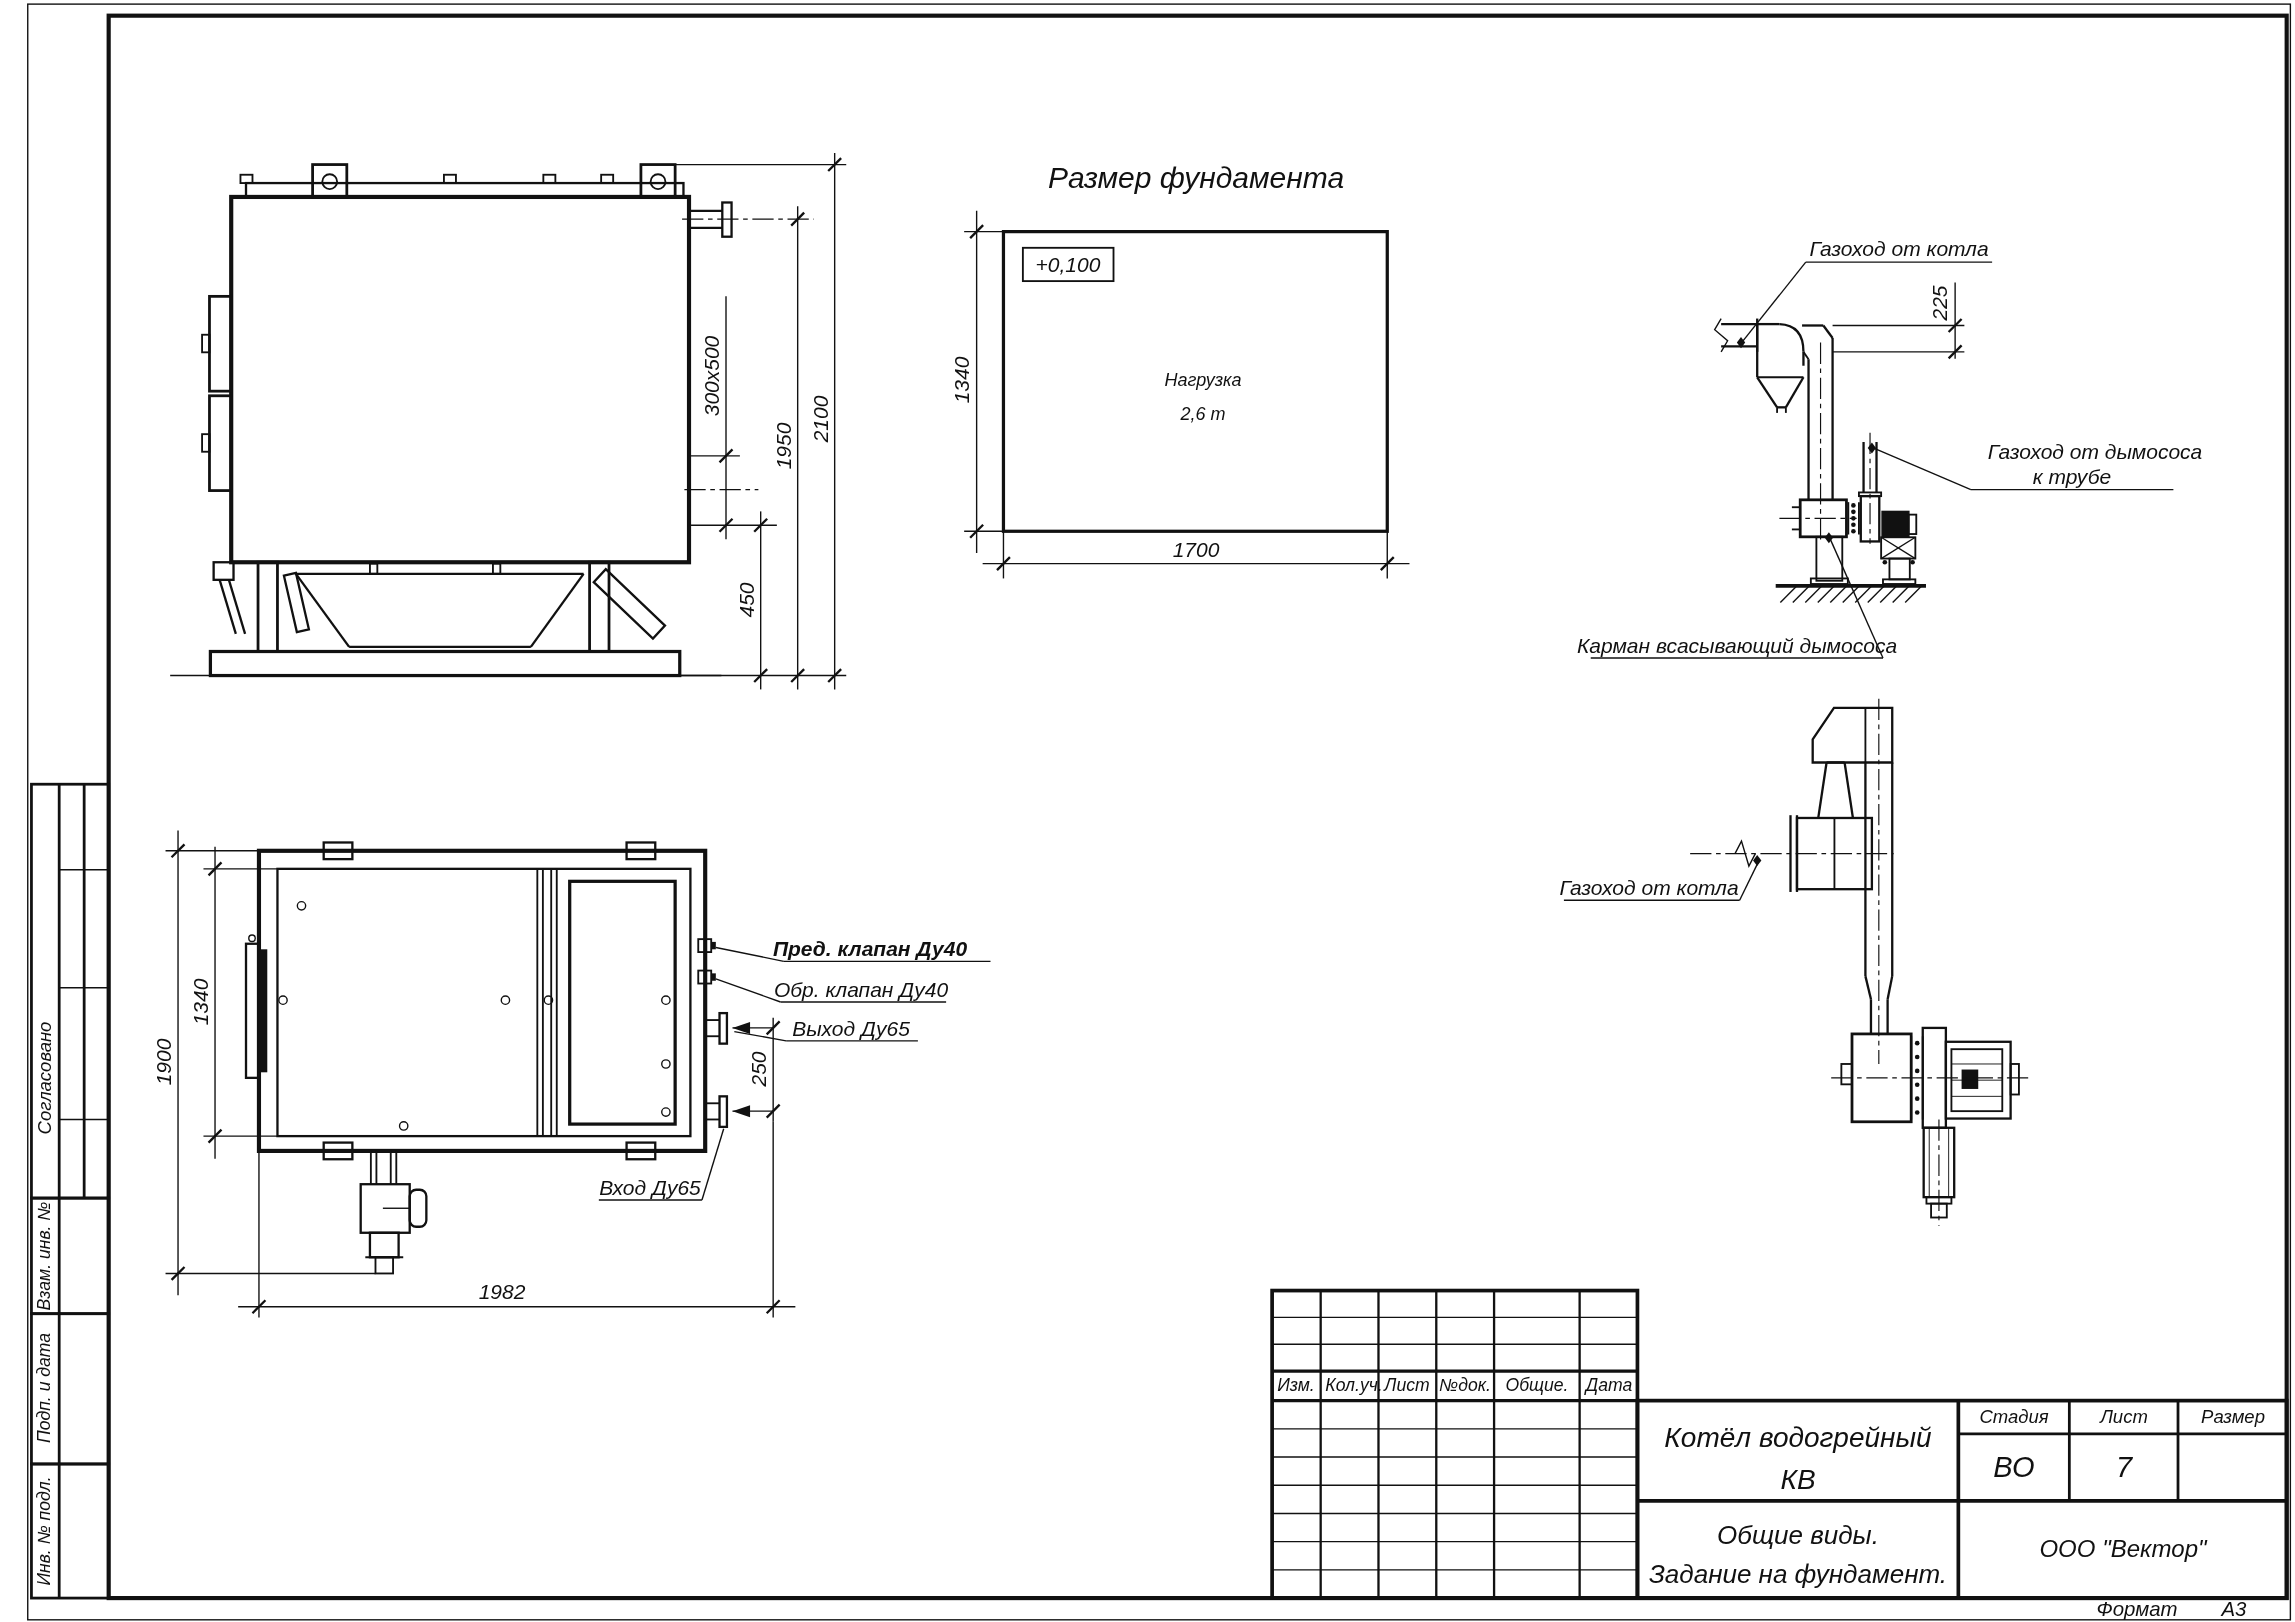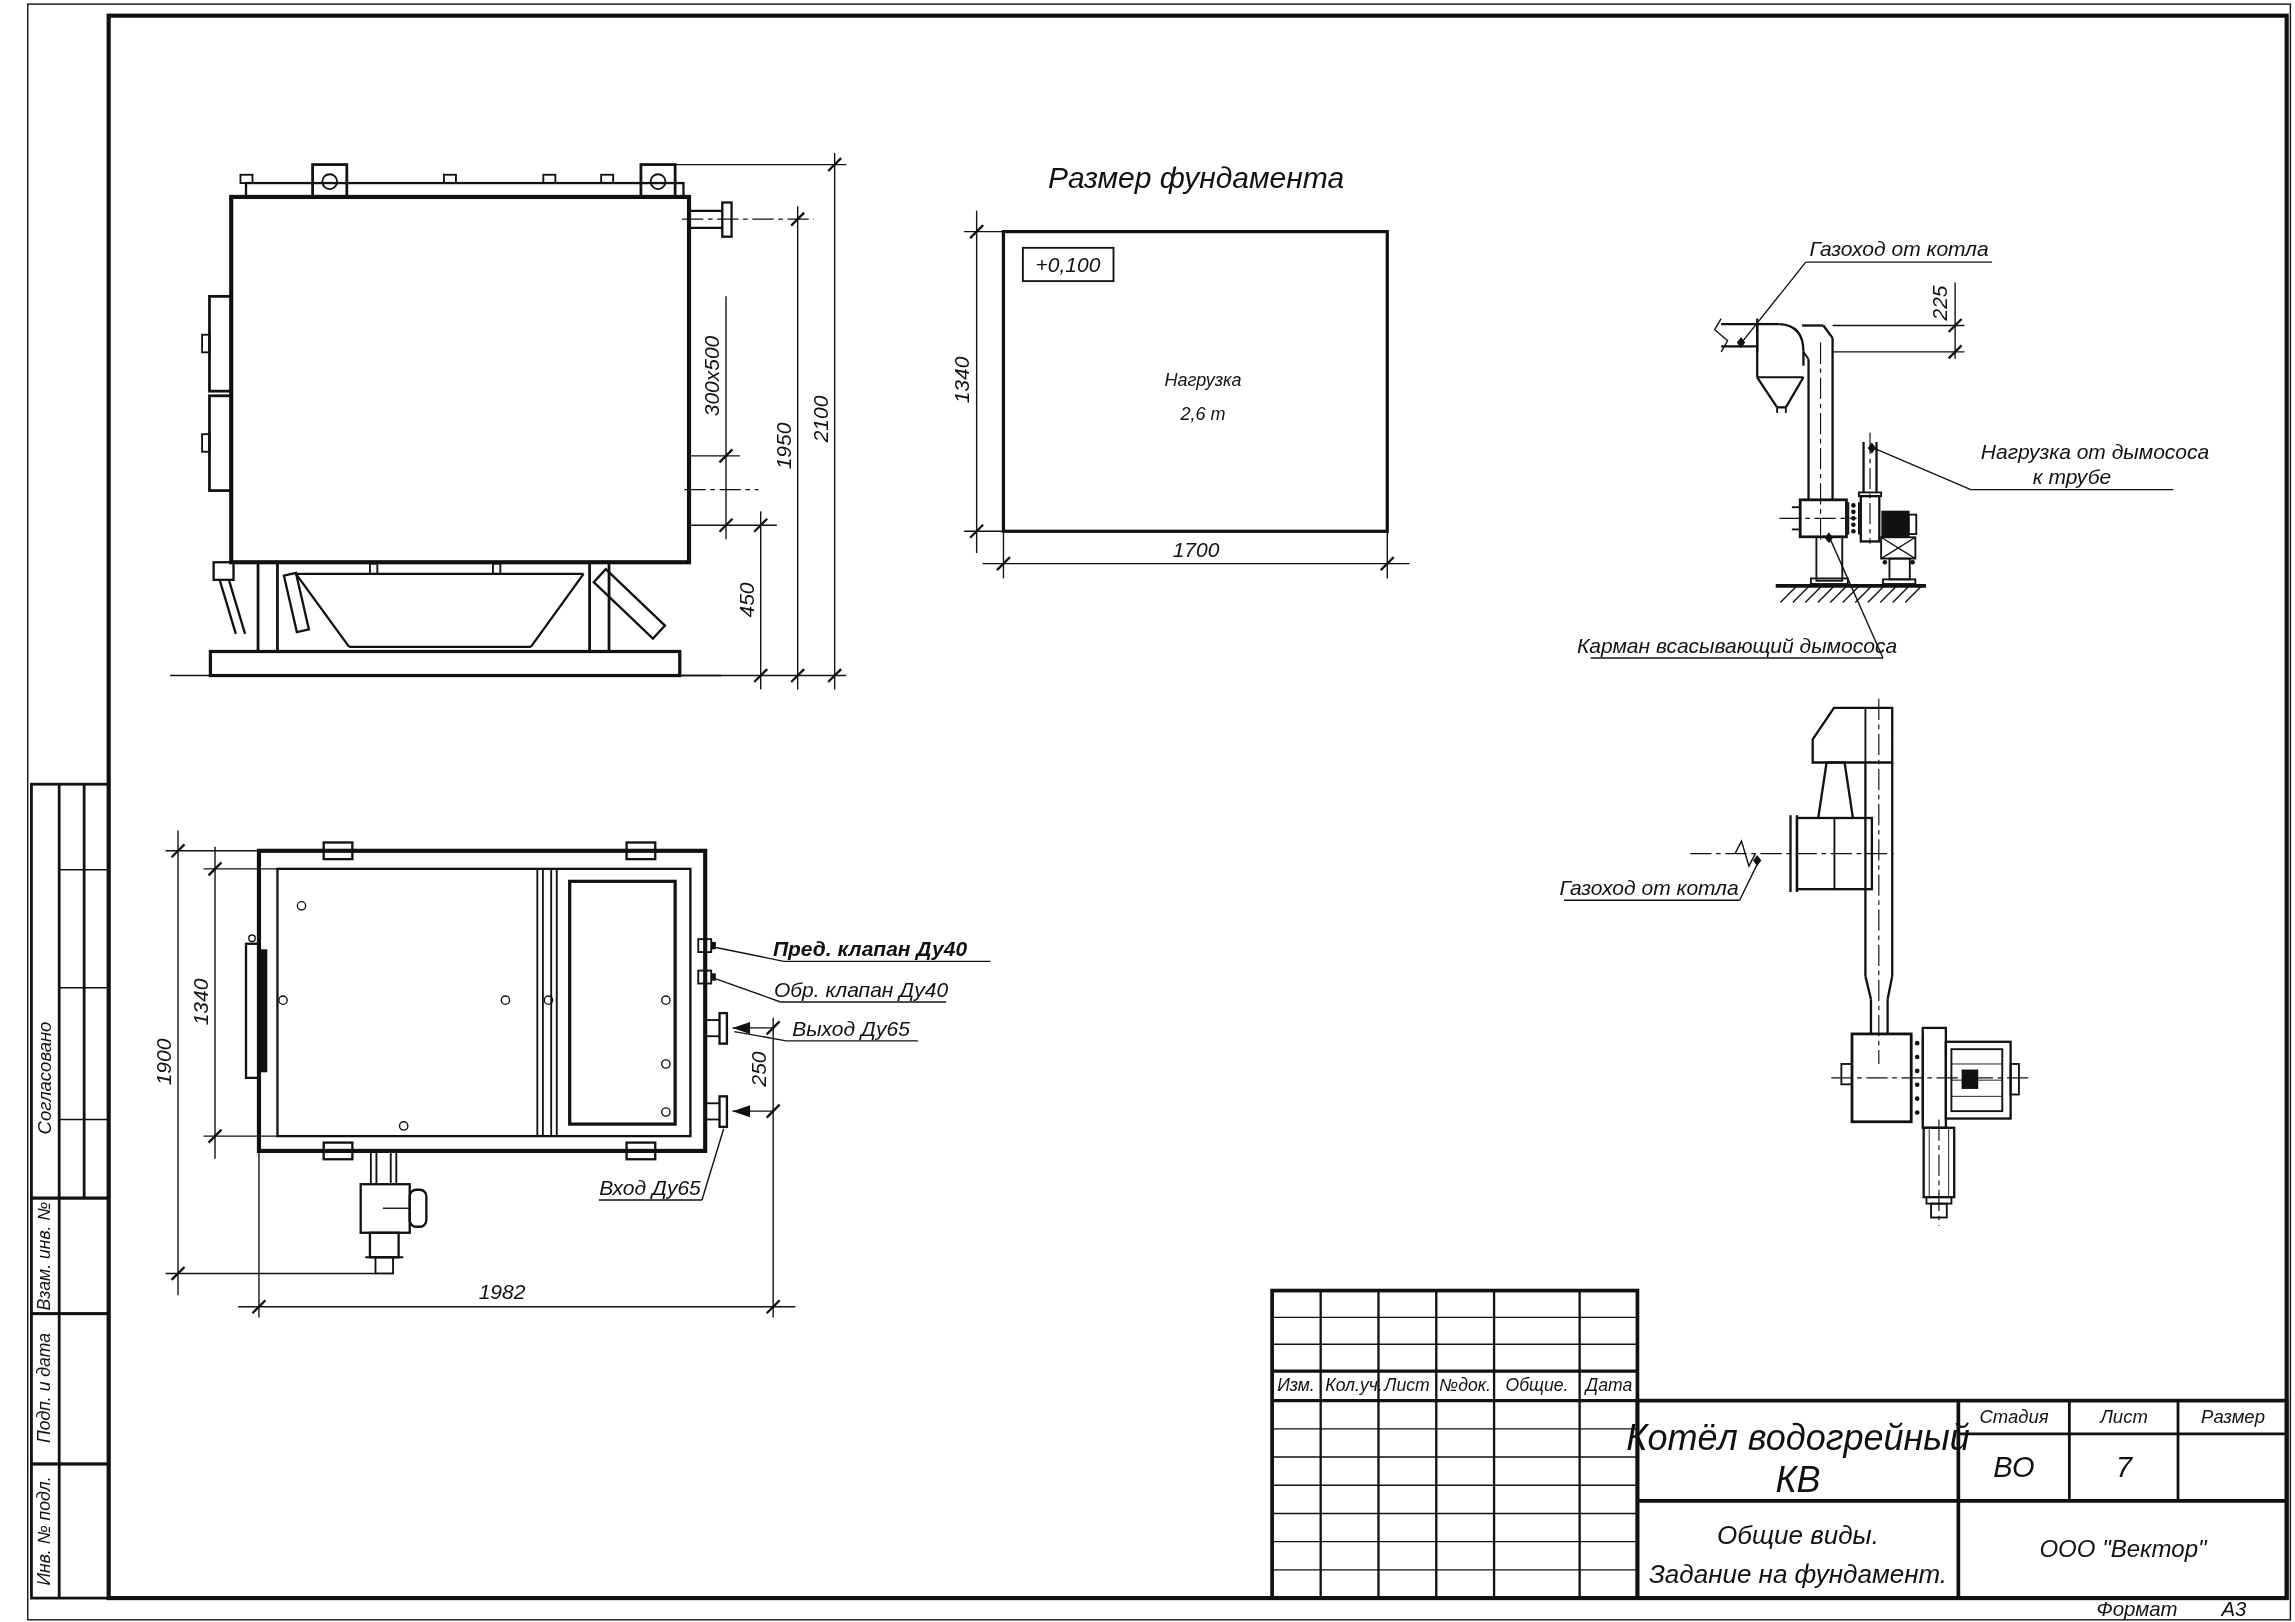--- a/index.html
+++ b/index.html
@@ -4,21 +4,21 @@
 <style>
   html,body{margin:0;padding:0;background:#888;}
   #sheet{position:relative;width:2295px;height:1623px;background:#ffffff;overflow:hidden;
          font-family:"Liberation Sans",sans-serif;color:#111;}
   svg{position:absolute;left:0;top:0;}
   .lbl{position:absolute;font-style:italic;white-space:nowrap;color:#111;line-height:1;}
   .ctr{transform:translate(-50%,-50%);}
   .vctr{transform:translate(-50%,-50%) rotate(-90deg);}
   .s38{font-size:17.6px;} .s40{font-size:18.5px;} .s44{font-size:20.4px;}
   .s46{font-size:21px;} .s50{font-size:18px;} .s52{font-size:24px;}
-  .s56{font-size:26px;} .s60{font-size:36px;text-align:right;} .s62{font-size:29px;} .s64{font-size:30px;}
+  .s56{font-size:26px;} .s60{font-size:28px;text-align:right;} .s62{font-size:29px;} .s64{font-size:30px;}
 </style>
 </head>
 <body>
 
 <div id="sheet">
 
 <svg width="2295" height="1623" viewBox="0 0 4963 3508">
   <g stroke="#111" fill="none">
 
     <g>
@@ -424,21 +424,21 @@
 <div class="lbl vctr s46" style="left:961px;top:380px;">1340</div>
 <div class="lbl ctr s46" style="left:1196px;top:549px;">1700</div>
 
 <div class="lbl vctr s46" style="left:711px;top:376px;">300х500</div>
 <div class="lbl vctr s46" style="left:746px;top:600px;">450</div>
 <div class="lbl vctr s46" style="left:783px;top:446px;">1950</div>
 <div class="lbl vctr s46" style="left:820px;top:419px;">2100</div>
 
 <div class="lbl ctr s46" style="left:1899px;top:248px;">Газоход от котла</div>
 <div class="lbl vctr s46" style="left:1939px;top:303px;">225</div>
-<div class="lbl ctr s46" style="left:2095px;top:451px;">Нагрузка от дымососа</div>
+<div class="lbl ctr s46" style="left:2095px;top:451px;">Газоход от дымососа</div>
 <div class="lbl ctr s46" style="left:2026px;top:476px;margin-left:46px;">к трубе</div>
 <div class="lbl ctr s46" style="left:1737px;top:645px;">Карман всасывающий дымососа</div>
 
 <div class="lbl ctr s46" style="left:1649px;top:887px;">Газоход от котла</div>
 
 <div class="lbl ctr s46" style="left:870px;top:948px;font-weight:bold;">Пред. клапан Ду40</div>
 <div class="lbl ctr s46" style="left:861px;top:989px;">Обр. клапан Ду40</div>
 <div class="lbl ctr s46" style="left:851px;top:1028px;">Выход Ду65</div>
 <div class="lbl ctr s46" style="left:650px;top:1187px;">Вход Ду65</div>
 <div class="lbl vctr s46" style="left:758px;top:1069px;">250</div>

